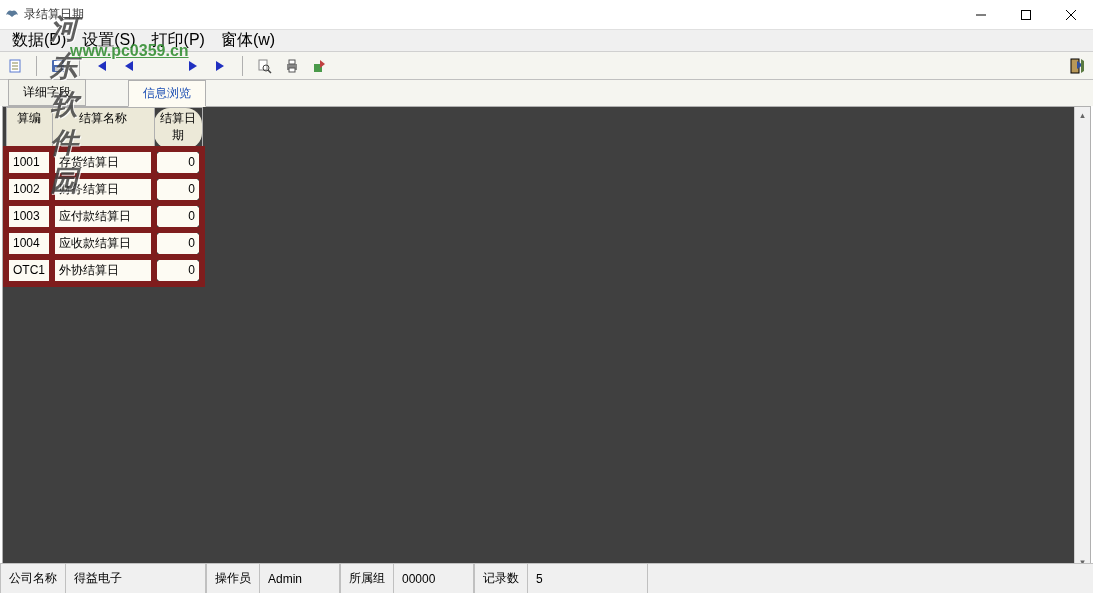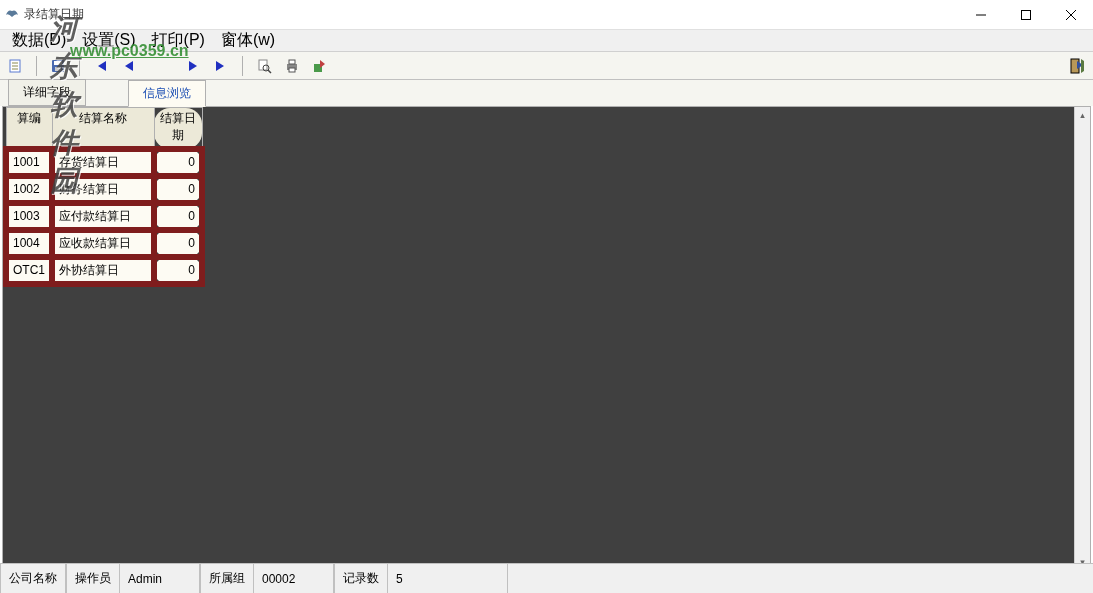--- a/index.html
+++ b/index.html
@@ -194,19 +194,20 @@
     </div>
   </div>
   <div class="vscroll">
     <div class="vscroll-up">▴</div>
     <div class="vscroll-down">▾</div>
   </div>
 </div>
 
 <div class="statusbar">
   <div class="status-cell status-label">公司名称</div>
+  <div class="status-cell status-val" style="min-width:140px">得益电子</div>
   <div class="status-cell status-label">操作员</div>
   <div class="status-cell status-val">Admin</div>
   <div class="status-cell status-label">所属组</div>
-  <div class="status-cell status-val">00002</div>
+  <div class="status-cell status-val">00000</div>
   <div class="status-cell status-label">记录数</div>
   <div class="status-cell status-val" style="min-width:120px">5</div>
 </div>
 
 </body></html>

